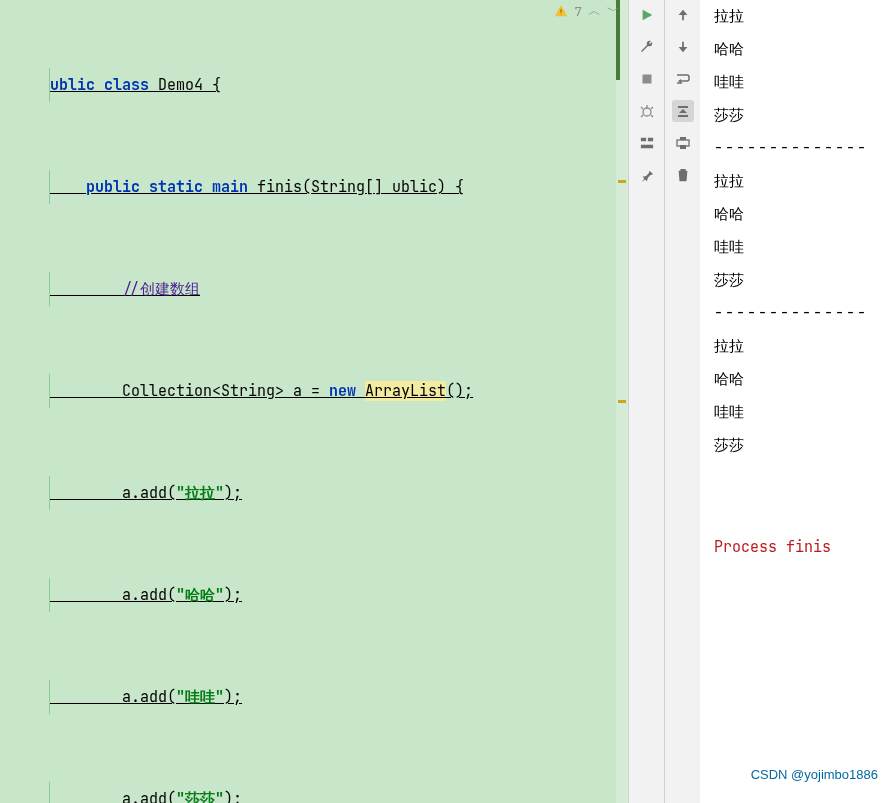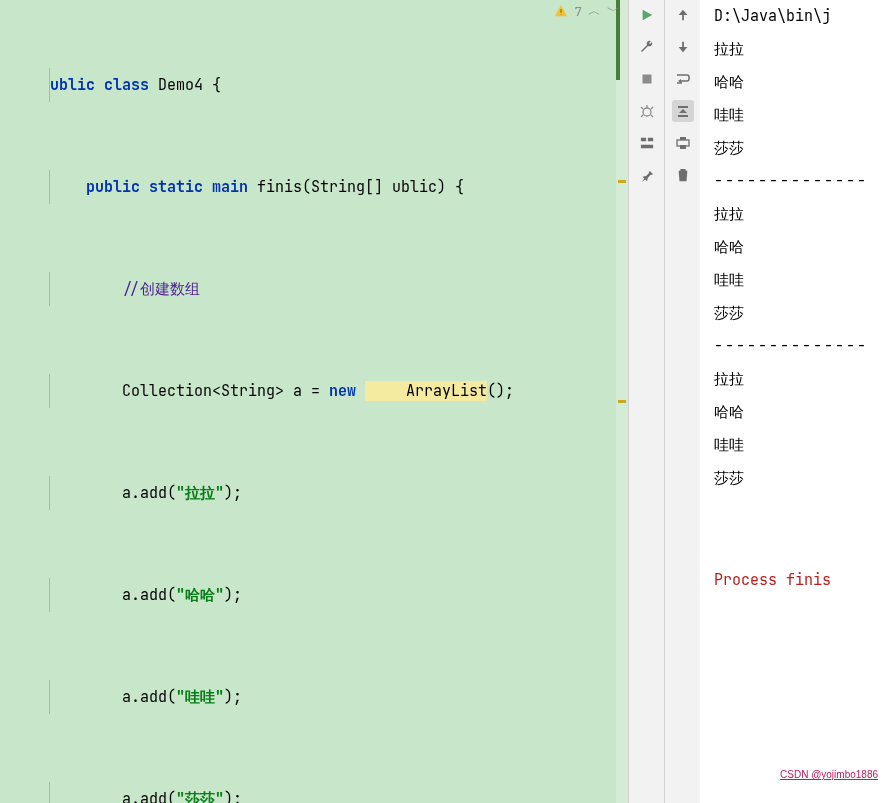--- a/index.html
+++ b/index.html
@@ -21,33 +21,34 @@
     .code-area {
       padding: 0;
       line-height: 34px;
       white-space: pre;
       color: #000;
     }
     .line {
       display: flex;
       height: 34px;
       align-items: center;
+      text-decoration: underline;
     }
     .gutter {
       width: 50px;
       flex-shrink: 0;
       border-right: 1px solid #8fcb95;
       height: 100%;
       position: relative;
     }
     .code-text { padding-left: 0; }
     .kw { color: #0033b3; font-weight: bold; }
     .comment { color: #4c1d95; }
     .str { color: #067d17; font-weight: bold; }
-    .hl-yellow { background: #f5eba0; padding-left: 41px; }
+    .hl-yellow { background: #f5eba0; }
     .inspections {
       position: absolute;
       top: 2px;
       right: 8px;
       display: flex;
       align-items: center;
       gap: 6px;
       z-index: 10;
     }
     .warn-icon { color: #e6a23c; }
@@ -104,24 +105,23 @@
       overflow: hidden;
       position: relative;
     }
     .console-path { color: #000; }
     .console-sep { color: #000; letter-spacing: 2px; }
     .console-exit { color: #b91c1c; margin-top: 36px; }
     .watermark {
       position: absolute;
       bottom: 12px;
       right: 14px;
-      color: #be185d;
-      font-size: 10px;
+      color: #0369a1;
+      font-size: 13px;
       font-family: sans-serif;
-      text-decoration: underline;
     }
     svg { display: block; }
   </style>
 </head>
 <body>
 
 <div class="editor-pane">
   <div class="inspections">
     <span class="warn-icon">
       <svg width="14" height="14" viewBox="0 0 16 16">
@@ -235,21 +235,20 @@
       </svg>
   </div>
   <div class="tool-btn">
     <svg width="14" height="16" viewBox="0 0 16 16">
         <path fill="#6e6e6e" d="M3 3h10l-1 12H4L3 3zM5 1h6v2H5z"></path>
       </svg>
   </div>
 </div>
 
 <div class="console-pane">
-  <div class="console-path">D:\Java\bin\j</div>
   <div>拉拉</div>
   <div>哈哈</div>
   <div>哇哇</div>
   <div>莎莎</div>
   <div class="console-sep">--------------</div>
   <div>拉拉</div>
   <div>哈哈</div>
   <div>哇哇</div>
   <div>莎莎</div>
   <div class="console-sep">--------------</div>

